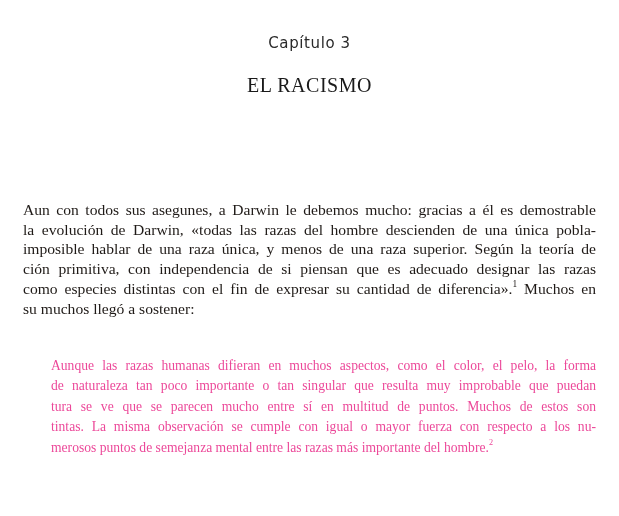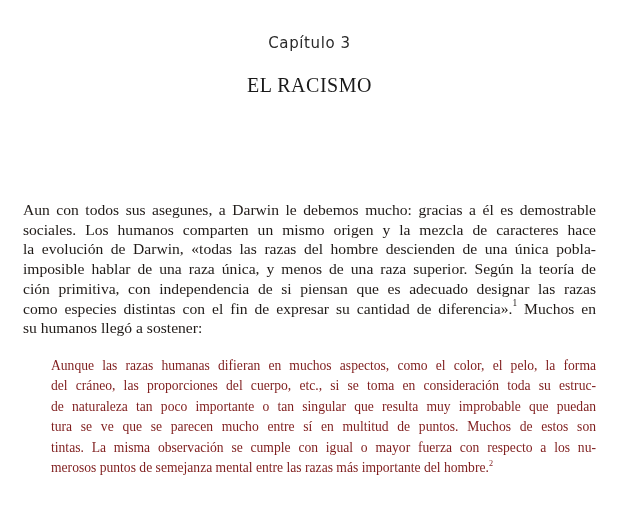--- a/index.html
+++ b/index.html
@@ -50,21 +50,21 @@
       margin-top: 24px;
     }
     .block-quote {
       position: absolute;
       left: 51px;
       width: 545px;
       top: 356px;
       font-family: "Liberation Serif", serif;
       font-size: 13.6px;
       line-height: 20.4px;
-      color: #7f1d1d;
+      color: #ec4899;
     }
     .line {
       display: block;
       white-space: nowrap;
       text-align: justify;
       text-align-last: justify;
     }
     .line.last {
       text-align-last: left;
     }
@@ -77,28 +77,26 @@
     }
   </style>
 </head>
 <body>
 
 <div class="chapter-label">Capítulo 3</div>
 <div class="chapter-title">EL RACISMO</div>
 
 <div class="body-text">
   <span class="line">Aun con todos sus asegunes, a Darwin le debemos mucho: gracias a él es demostrable</span>
-  <span class="line">sociales. Los humanos comparten un mismo origen y la mezcla de caracteres hace</span>
   <span class="line">la evolución de Darwin, «todas las razas del hombre descienden de una única pobla-</span>
   <span class="line">imposible hablar de una raza única, y menos de una raza superior. Según la teoría de</span>
   <span class="line">ción primitiva, con independencia de si piensan que es adecuado designar las razas</span>
   <span class="line"><span>como especies distintas con el fin de expresar su cantidad de diferencia».</span><sup>1</sup><span> Muchos en</span></span>
-  <span class="line last">su humanos llegó a sostener:</span>
+  <span class="line last">su muchos llegó a sostener:</span>
 </div>
 
 <div class="block-quote">
   <span class="line">Aunque las razas humanas difieran en muchos aspectos, como el color, el pelo, la forma</span>
-  <span class="line">del cráneo, las proporciones del cuerpo, etc., si se toma en consideración toda su estruc-</span>
   <span class="line">de naturaleza tan poco importante o tan singular que resulta muy improbable que puedan</span>
   <span class="line">tura se ve que se parecen mucho entre sí en multitud de puntos. Muchos de estos son</span>
   <span class="line">tintas. La misma observación se cumple con igual o mayor fuerza con respecto a los nu-</span>
   <span class="line last"><span>merosos puntos de semejanza mental entre las razas más importante del hombre.</span><sup>2</sup></span>
 </div>
 
 </body></html>

